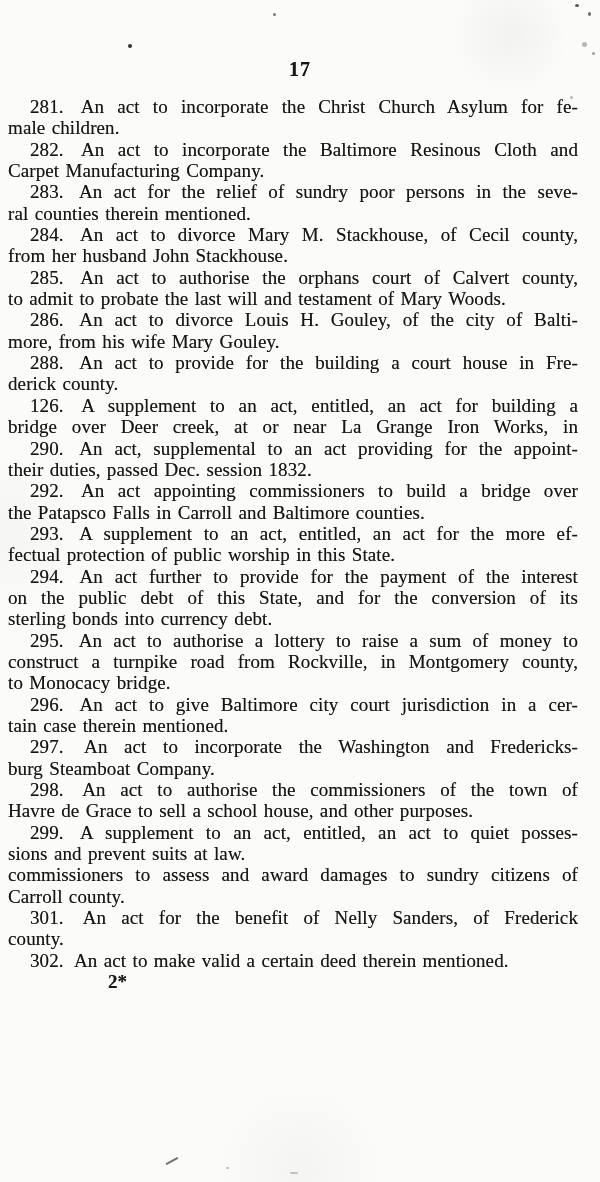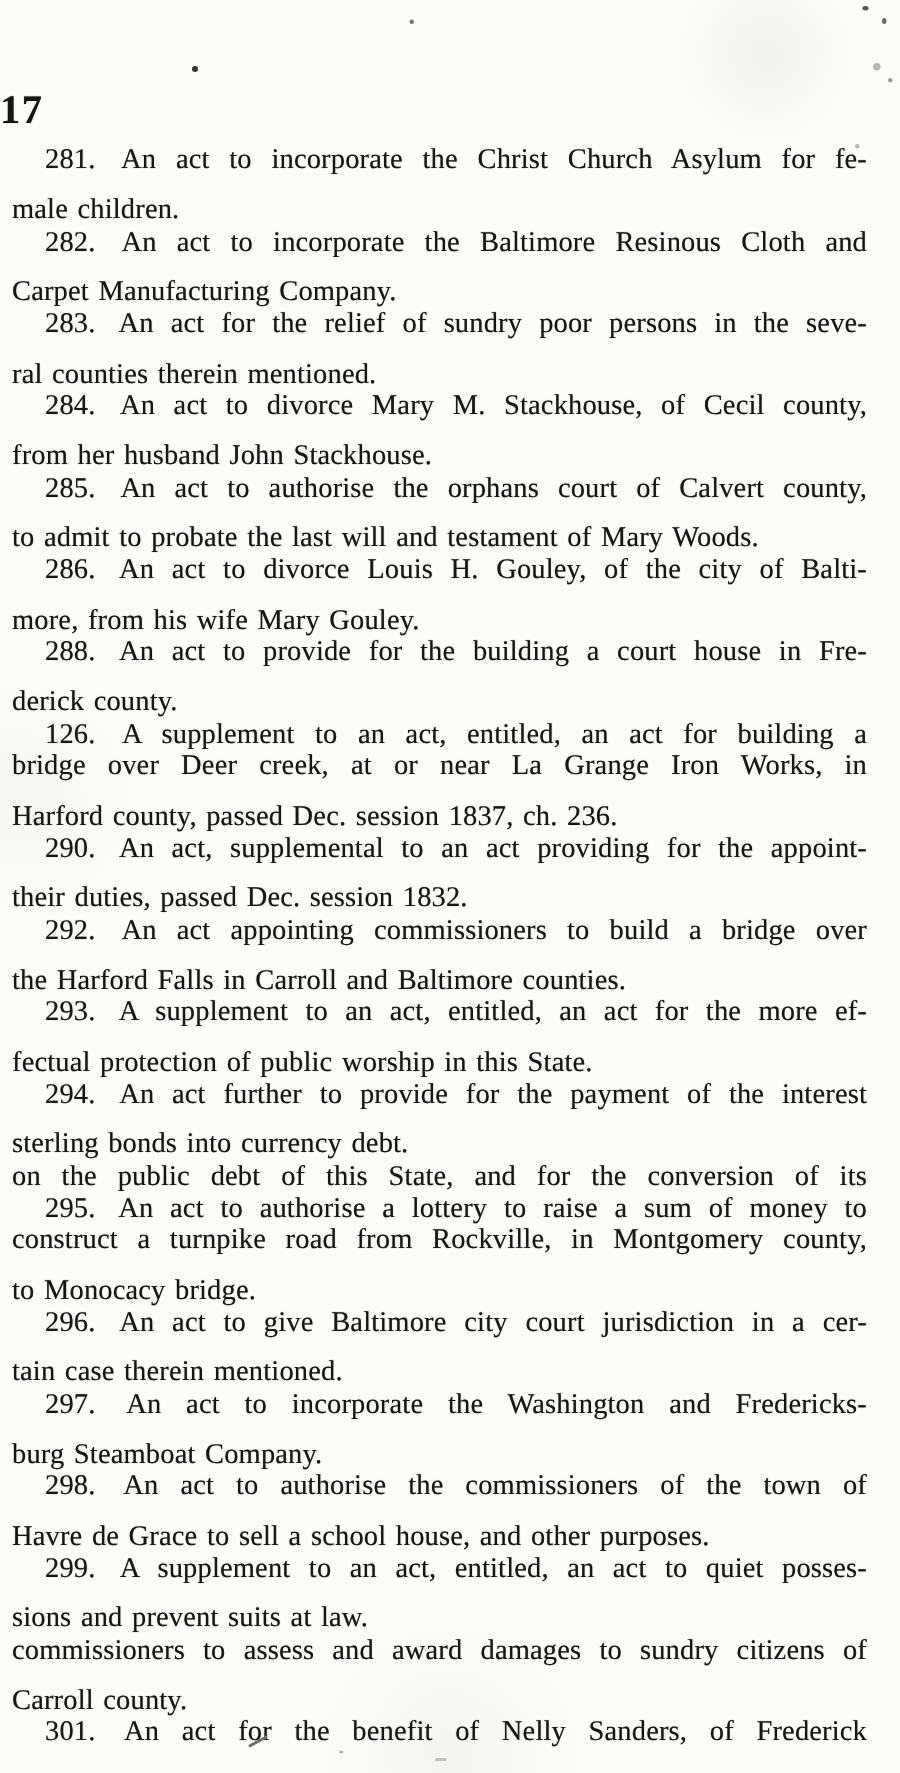--- a/index.html
+++ b/index.html
@@ -19,21 +19,22 @@
     font-family: "Liberation Serif", "DejaVu Serif", serif;
     color: #161616;
   }
   .page { position: absolute; inset: 0; }
 
   .page-number {
     position: absolute;
     top: 58px;
     left: 0;
     width: 600px;
-    font-size: 27px;
+    text-align: center;
+    font-size: 20px;
     font-weight: bold;
     letter-spacing: 1px;
     text-shadow: 0 0 0.6px rgba(10,10,10,0.6);
   }
 
   .text-block {
     position: absolute;
     left: 8px;
     top: 96px;
     width: 570px;
@@ -44,21 +45,21 @@
     text-shadow: 0 0 0.6px rgba(15,15,15,0.55);
   }
   .entry { margin: 0; }
   .line {
     height: 21.35px;
     text-align: justify;
     text-align-last: justify;
     white-space: nowrap;
   }
   .line.first { text-indent: 22px; }
-  .line.last  { text-align-last: left; white-space: normal; margin-top: 12px; }
+  .line.last  { text-align-last: left; white-space: normal; }
   .num { margin-right: 5px; }
 
   .signature-mark {
     margin-left: 100px;
     height: 21.35px;
     font-size: 19px;
     font-weight: bold;
     text-shadow: 0 0 0.6px rgba(15,15,15,0.55);
   }
 
@@ -118,38 +119,37 @@
           <div class="line first"><span class="num">286.</span> An act to divorce Louis H. Gouley, of the city of Balti-</div>
           <div class="line last">more, from his wife Mary Gouley.</div>
         </div>
         <div class="entry">
           <div class="line first"><span class="num">288.</span> An act to provide for the building a court house in Fre-</div>
           <div class="line last">derick county.</div>
         </div>
         <div class="entry">
           <div class="line first"><span class="num">126.</span> A supplement to an act, entitled, an act for building a</div>
           <div class="line">bridge over Deer creek, at or near La Grange Iron Works, in</div>
-          <div class="line last">Harford county, passed Dec. session 1837, ch. 236.</div>
         </div>
         <div class="entry">
           <div class="line first"><span class="num">290.</span> An act, supplemental to an act providing for the appoint-</div>
           <div class="line last">their duties, passed Dec. session 1832.</div>
         </div>
         <div class="entry">
           <div class="line first"><span class="num">292.</span> An act appointing commissioners to build a bridge over</div>
-          <div class="line last">the Harford Falls in Carroll and Baltimore counties.</div>
+          <div class="line last">the Patapsco Falls in Carroll and Baltimore counties.</div>
         </div>
         <div class="entry">
           <div class="line first"><span class="num">293.</span> A supplement to an act, entitled, an act for the more ef-</div>
           <div class="line last">fectual protection of public worship in this State.</div>
         </div>
         <div class="entry">
           <div class="line first"><span class="num">294.</span> An act further to provide for the payment of the interest</div>
+          <div class="line">on the public debt of this State, and for the conversion of its</div>
           <div class="line last">sterling bonds into currency debt.</div>
-          <div class="line">on the public debt of this State, and for the conversion of its</div>
         </div>
         <div class="entry">
           <div class="line first"><span class="num">295.</span> An act to authorise a lottery to raise a sum of money to</div>
           <div class="line">construct a turnpike road from Rockville, in Montgomery county,</div>
           <div class="line last">to Monocacy bridge.</div>
         </div>
         <div class="entry">
           <div class="line first"><span class="num">296.</span> An act to give Baltimore city court jurisdiction in a cer-</div>
           <div class="line last">tain case therein mentioned.</div>
         </div>

